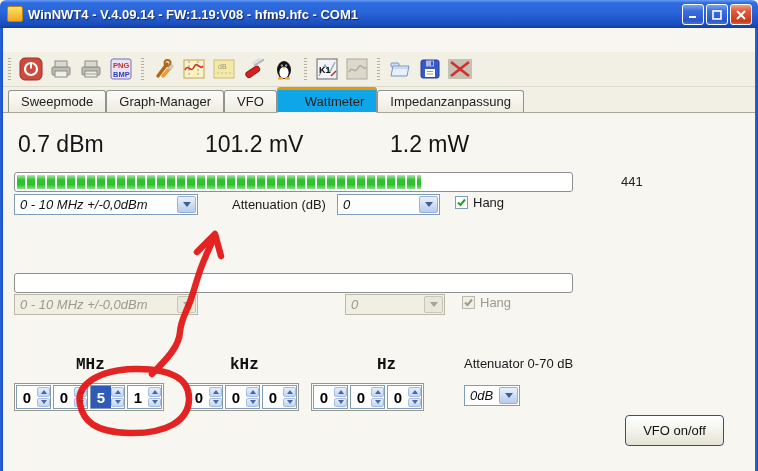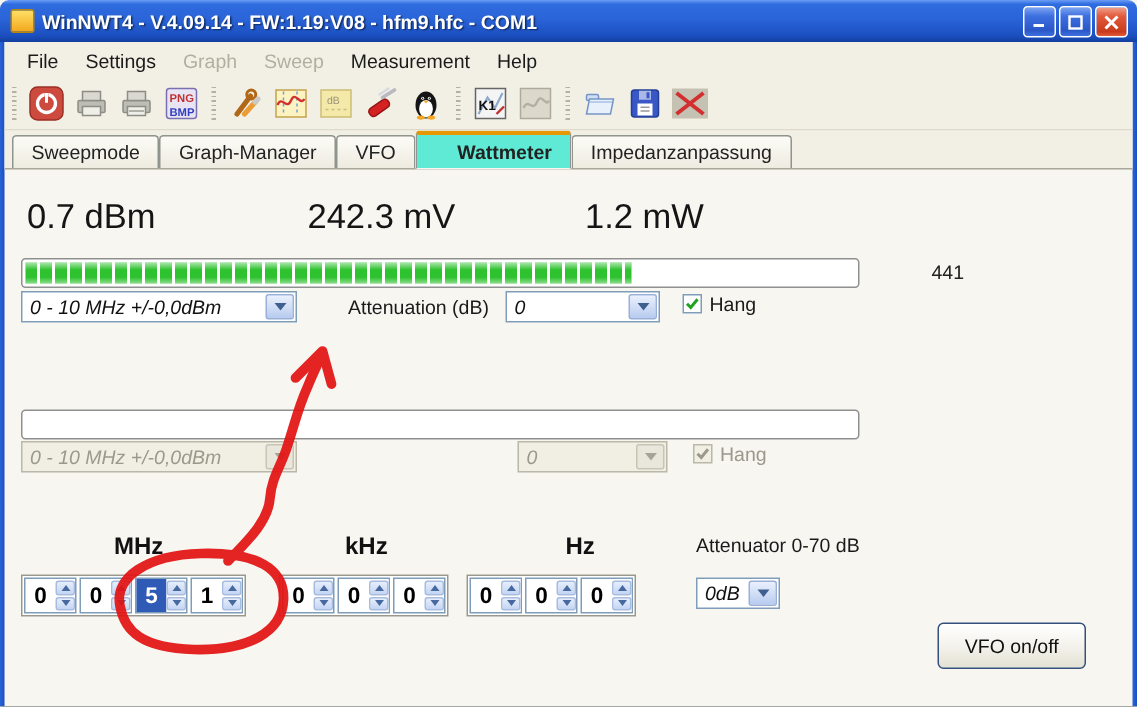--- a/index.html
+++ b/index.html
@@ -27,22 +27,22 @@
   .tb-handle{width:3px;height:22px;margin:0 5px;
     background:repeating-linear-gradient(180deg,#b4b1a2 0 1px,transparent 1px 3px);}
   .tb-btn{width:28px;height:28px;display:flex;align-items:center;justify-content:center;margin:16px 1px;}
   .tb-btn svg{display:block;}
   
   .tabbar{position:absolute;left:3px;top:87px;width:752px;height:26px;display:flex;align-items:flex-end;
     padding-left:5px;box-sizing:border-box;background:#f2f0e5;border-bottom:1px solid #a9a79a;}
   .tab{height:22px;box-sizing:border-box;border:1px solid #8f948f;border-bottom:none;border-radius:3px 3px 0 0;
     background:linear-gradient(180deg,#fcfbf7,#eeece0);font-size:13px;color:#222;
     display:flex;align-items:center;padding:0 12px;margin-right:0;}
-  .tab.active{height:26px;background:#5eead4;border-top:3px solid #e79700;margin-bottom:-1px;
-    border-bottom:1px solid #f7f6f1;font-weight:bold;padding-left:27px;}
+  .tab.active{height:26px;background:#0ea5e9;border-top:3px solid #e79700;margin-bottom:-1px;
+    border-bottom:1px solid #f7f6f1;font-weight:normal;padding-left:27px;}
   
   .edge{position:absolute;top:28px;bottom:0;width:3px;background:linear-gradient(90deg,#2a64d8,#1b4fc0);}
   .edge.left{left:0;} .edge.right{right:0;}
   
   .reading{position:absolute;top:131px;font-size:23px;color:#151515;white-space:nowrap;}
   .meter{position:absolute;left:14px;width:559px;height:20px;background:#fff;border:1px solid #8f8f8f;
     border-radius:3px;box-sizing:border-box;padding:2px;}
   .meter .fill{height:100%;
     background-image:linear-gradient(180deg,rgba(255,255,255,.6),rgba(255,255,255,0) 35%,rgba(255,255,255,0) 70%,rgba(255,255,255,.45)),
       repeating-linear-gradient(90deg,#2ec22e 0 8px,#ffffff 8px 10px);}
@@ -55,21 +55,21 @@
   .tri-down{width:0;height:0;border-left:4px solid transparent;border-right:4px solid transparent;border-top:5px solid #3f608f;}
   .combo.disabled{background:#f1efe4;color:#9b998c;border-color:#bbb8a9;}
   .combo.disabled .btn{background:#e9e7db;border-color:#c8c5b5;}
   .combo.disabled .tri-down{border-top-color:#a6a496;}
   .field-label{position:absolute;font-size:13px;color:#1a1a1a;white-space:nowrap;}
   .checkbox-row{position:absolute;display:flex;align-items:center;gap:5px;font-size:13px;color:#1a1a1a;}
   .cbx{width:13px;height:13px;background:#fff;border:1px solid #7f9db9;box-sizing:border-box;
     display:flex;align-items:center;justify-content:center;}
   .checkbox-row.disabled{color:#9b998c;}
   .checkbox-row.disabled .cbx{background:#f1efe4;border-color:#bbb8a9;}
-  .group-label{position:absolute;top:356px;font-size:16px;font-weight:bold;color:#111;}
+  .group-label{position:absolute;top:356px;font-size:16px;font-weight:bold;color:#111;font-family:Liberation Mono, monospace;}
   .spin-group{position:absolute;top:383px;height:28px;box-sizing:border-box;border:1px solid #9a988c;
     background:#fff;display:flex;align-items:center;padding:1px;gap:2px;}
   .spinner{display:flex;height:24px;border:1px solid #7f9db9;box-sizing:border-box;background:#fff;}
   .spinner .digit{width:20px;display:flex;align-items:center;justify-content:center;
     font-size:15px;font-weight:bold;color:#000;}
   .spinner.selected .digit{background:#2f5bb7;color:#fff;}
   .spinbtns{width:13px;display:flex;flex-direction:column;gap:1px;padding:1px 0;box-sizing:border-box;background:#fff;}
   .sb{flex:1;background:linear-gradient(180deg,#e6eefc,#c4d5f4);border:1px solid #a8bce0;border-radius:2px;
     display:flex;align-items:center;justify-content:center;}
   .tri-up-s{width:0;height:0;border-left:3px solid transparent;border-right:3px solid transparent;border-bottom:4px solid #46699f;}
@@ -103,28 +103,20 @@
             <line x1="1" y1="1" x2="9" y2="9" stroke="#fff" stroke-width="2"></line>
             <line x1="9" y1="1" x2="1" y2="9" stroke="#fff" stroke-width="2"></line>
           </svg>
         </span>
     </span>
   </div>
 
   <div class="edge left"></div>
   <div class="edge right"></div>
 
-  <div class="menubar">
-    <span class="menu-item">File</span>
-    <span class="menu-item">Settings</span>
-    <span class="menu-item disabled">Graph</span>
-    <span class="menu-item disabled">Sweep</span>
-    <span class="menu-item">Measurement</span>
-    <span class="menu-item">Help</span>
-  </div>
 
   <div class="toolbar">
     <span class="tb-handle"></span>
     <span class="tb-btn">
       <svg width="24" height="24">
           <rect x="1" y="1" width="22" height="22" rx="5" fill="#cd4a3e" stroke="#9c2f26"></rect>
           <circle cx="12" cy="12" r="6" fill="none" stroke="#fff" stroke-width="2.2"></circle>
           <rect x="10.8" y="4" width="2.4" height="7" fill="#cd4a3e"></rect>
           <rect x="11" y="5" width="2" height="6.5" fill="#fff"></rect>
         </svg>
@@ -241,21 +233,21 @@
 
   <div class="tabbar">
     <span class="tab">Sweepmode</span>
     <span class="tab">Graph-Manager</span>
     <span class="tab">VFO</span>
     <span class="tab active">Wattmeter</span>
     <span class="tab">Impedanzanpassung</span>
   </div>
 
   <div class="reading" style="left:18px">0.7 dBm</div>
-  <div class="reading" style="left:205px">242.3 mV</div>
+  <div class="reading" style="left:205px">101.2 mV</div>
   <div class="reading" style="left:390px">1.2 mW</div>
 
   <div class="meter" style="top:172px">
     <div class="fill" style="width: 73%;"></div>
   </div>
   <div class="raw-value">441</div>
 
   <div class="combo" style="left:14px;top:194px;width:184px">
     <span class="val">0 - 10 MHz +/-0,0dBm</span>
     <span class="btn">

